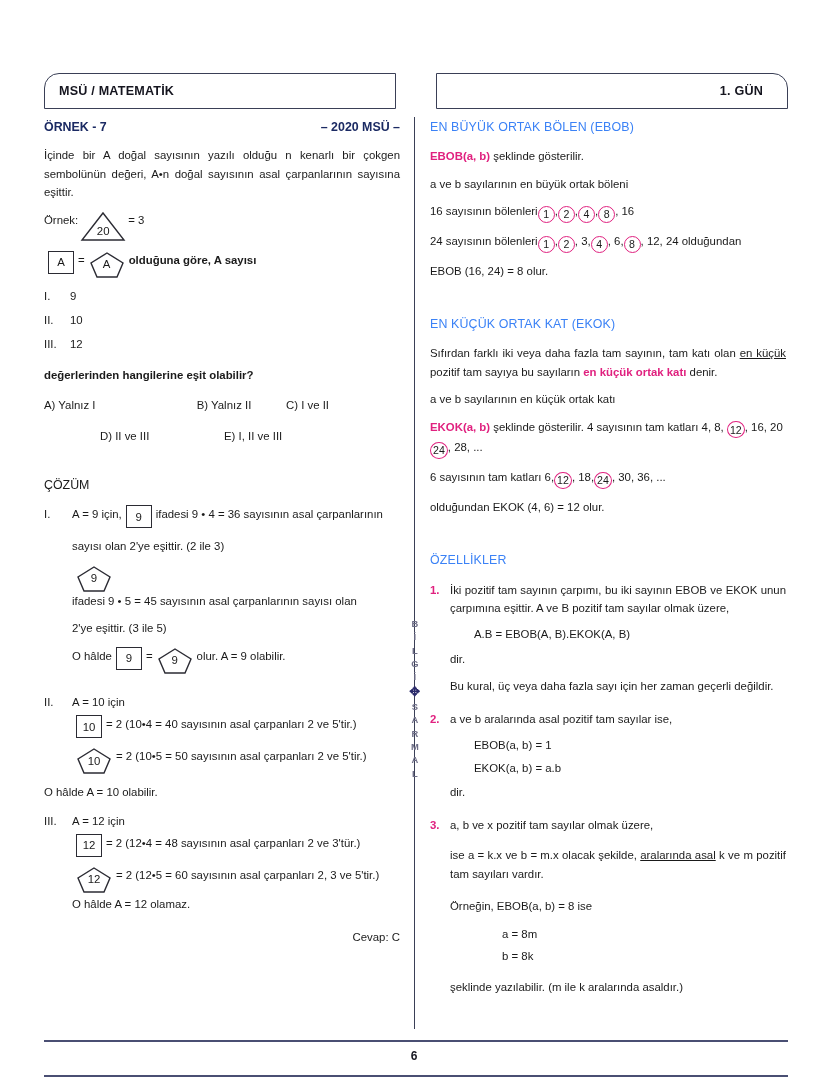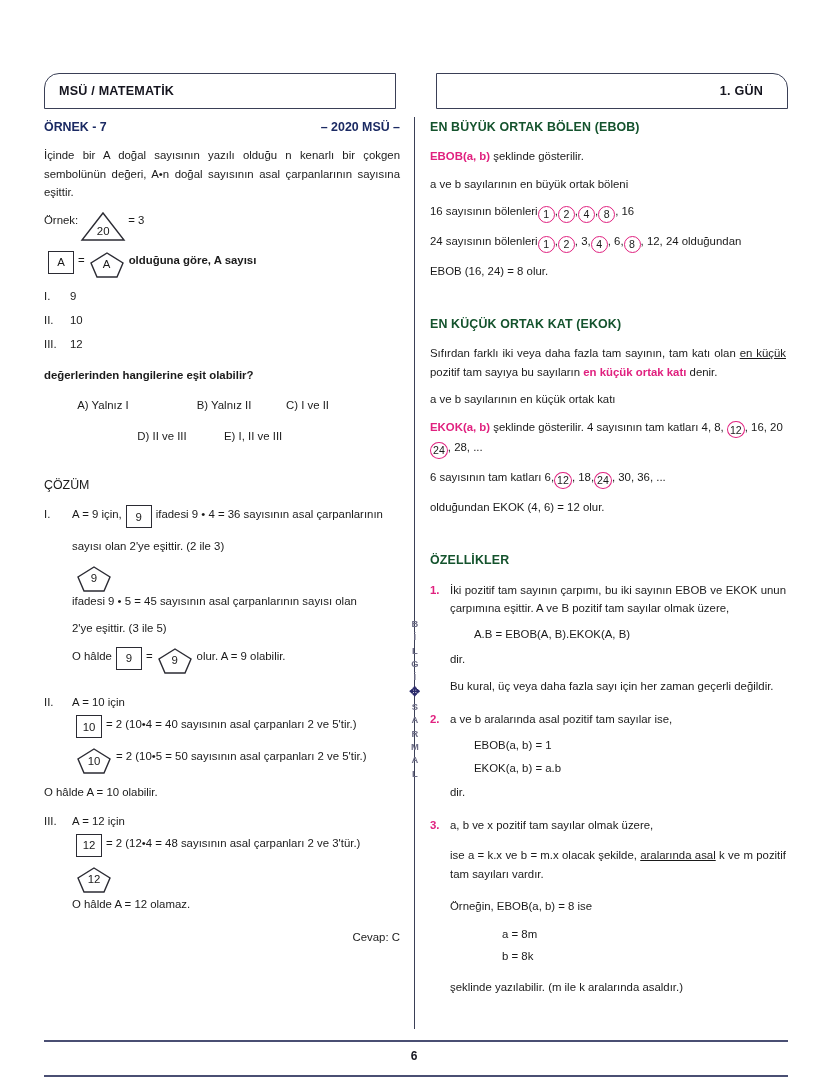--- a/index.html
+++ b/index.html
@@ -73,21 +73,21 @@
     height: 912px;
     background: #3a3f56;
   }
 
   
   p { margin: 0 0 9px 0; }
   .just { text-align: justify; }
 
   .navy  { color: #1b2a63; font-weight: bold; }
   .pink  { color: #e0217f; font-weight: bold; }
-  .pinkh { color: #14532d; font-weight: bold; letter-spacing: .15px; }
+  .pinkh { color: #3b82f6; font-weight: normal; letter-spacing: .15px; }
   .uline { text-decoration: underline; }
   .bold  { font-weight: bold; }
 
   .ornek-row {
     display: flex;
     justify-content: space-between;
     align-items: baseline;
     font-size: 12.4px;
     margin-bottom: 9px;
   }
@@ -108,21 +108,21 @@
     flex: 0 0 26px;
     text-align: left;
   }
   .item .body { flex: 1; }
 
   .choices-row {
     display: flex;
     margin: 12px 0 4px 0;
   }
   .choices-row span { display: inline-block; }
-  .choices-row .c1 { width: 118px; text-align: center; }
+  .choices-row .c1 { width: 118px; }
   .choices-row .c2 { width: 124px; text-align: center; }
   .choices-row.second { padding-left: 56px; }
   .choices-row.second .c1 { width: 124px; }
 
   
   .sol-item {
     display: flex;
     margin-bottom: 4px;
   }
   .sol-item .marker {
@@ -428,20 +428,21 @@
       </span>
       <span>= 2 (12•4 = 48 sayısının asal çarpanları 2 ve 3'tür.)</span>
     </div>
     <div class="midline indent" style="margin-bottom:2px">
       <span class="pent">
         <svg viewBox="0 0 36 27" aria-hidden="true">
           <polygon points="18,2 34,12 28,26 8,26 2,12" fill="none" stroke="#2b2b33" stroke-width="1.4"></polygon>
         </svg>
         <span>12</span>
       </span>
+      <span>= 2 (12•5 = 60 sayısının asal çarpanları 2, 3 ve 5'tir.)</span>
     </div>
     <p class="indent">O hâlde A = 12 olamaz.</p>
 
     <div class="cevap">Cevap: C</div>
   </div>
 
   <div class="col col-right">
 
     <p class="section-title pinkh">EN BÜYÜK ORTAK BÖLEN (EBOB)</p>
 

